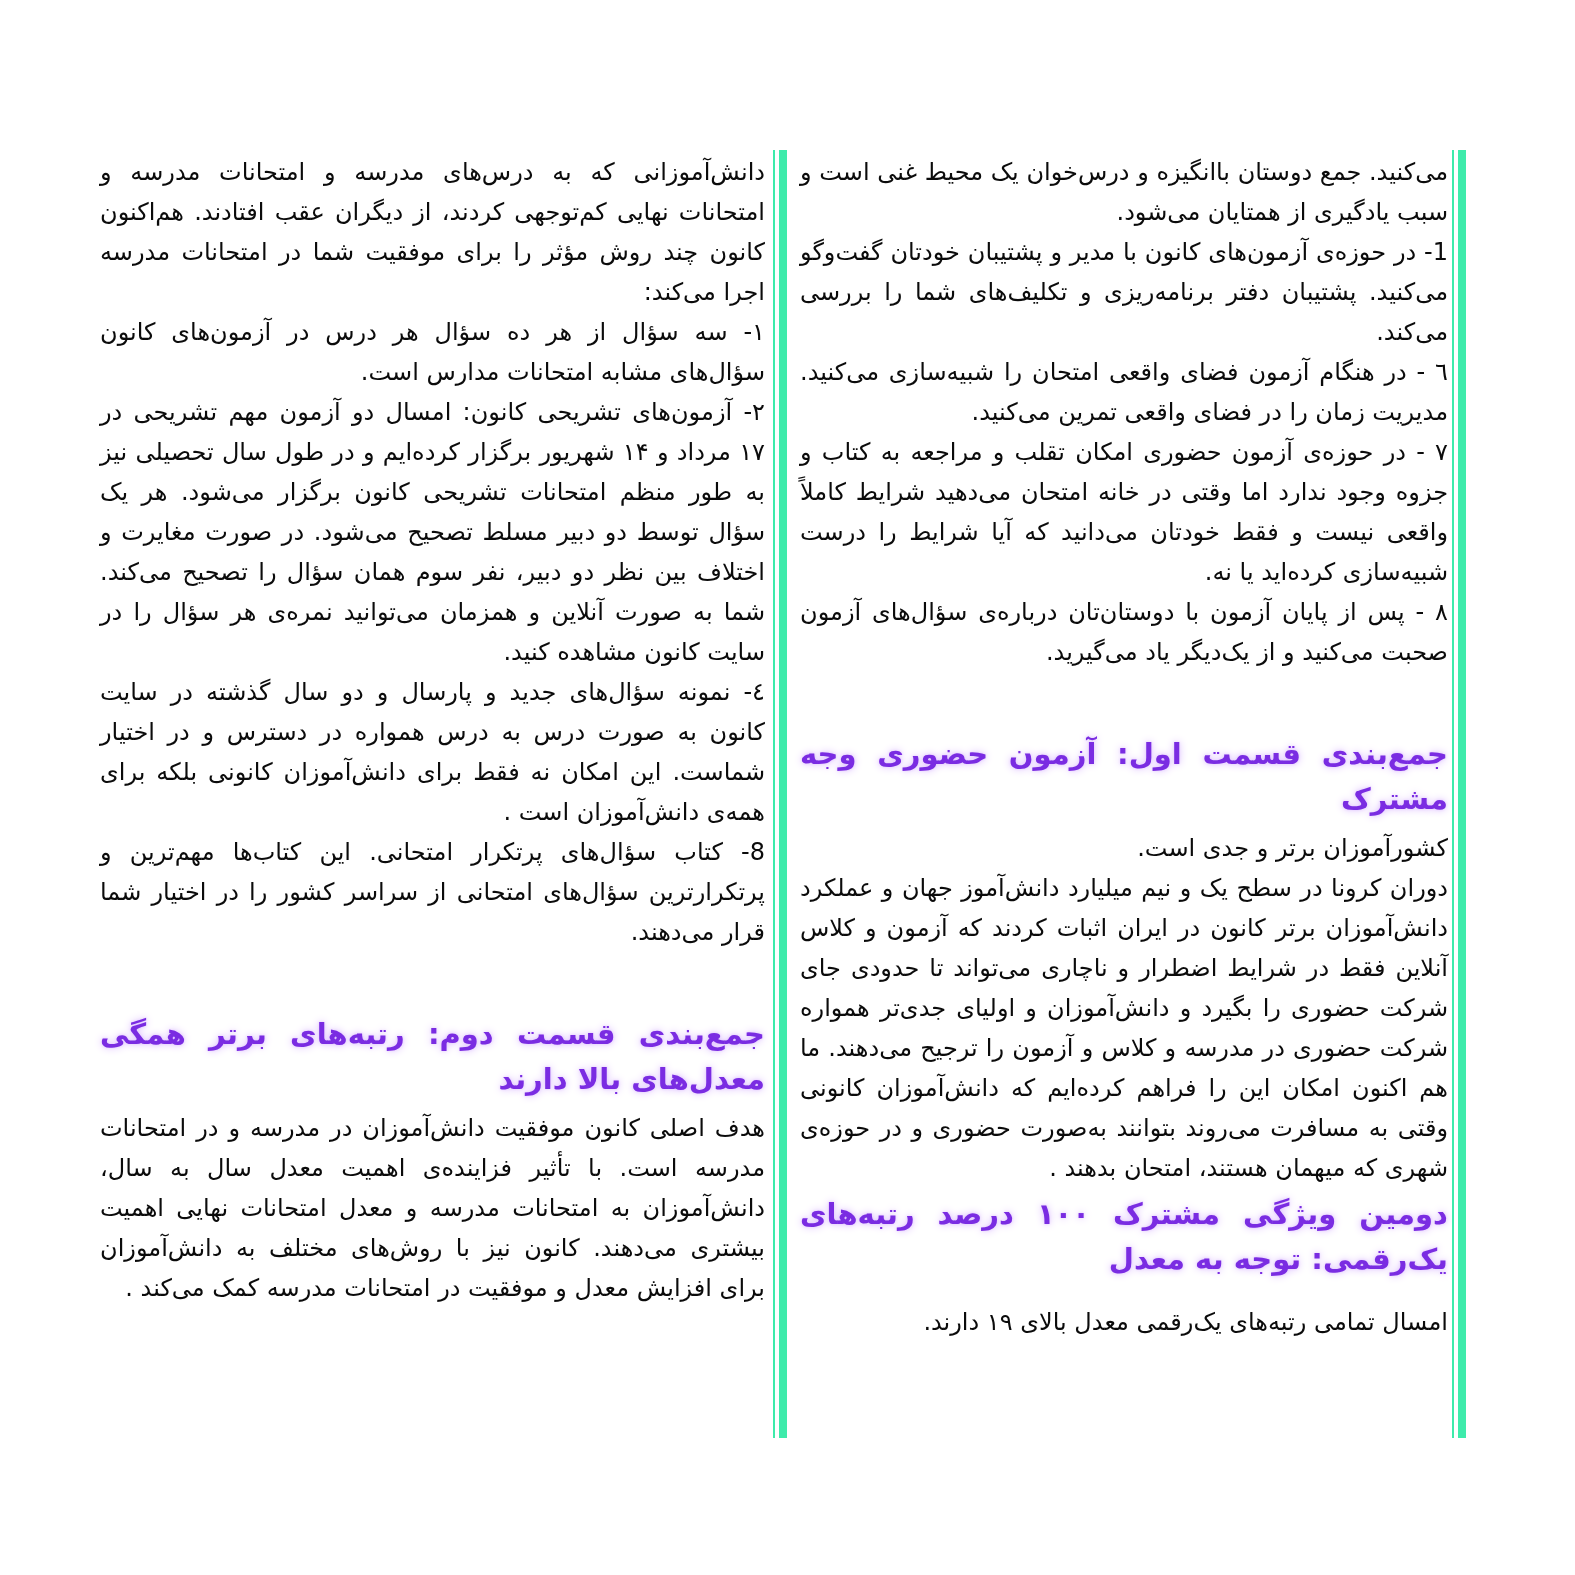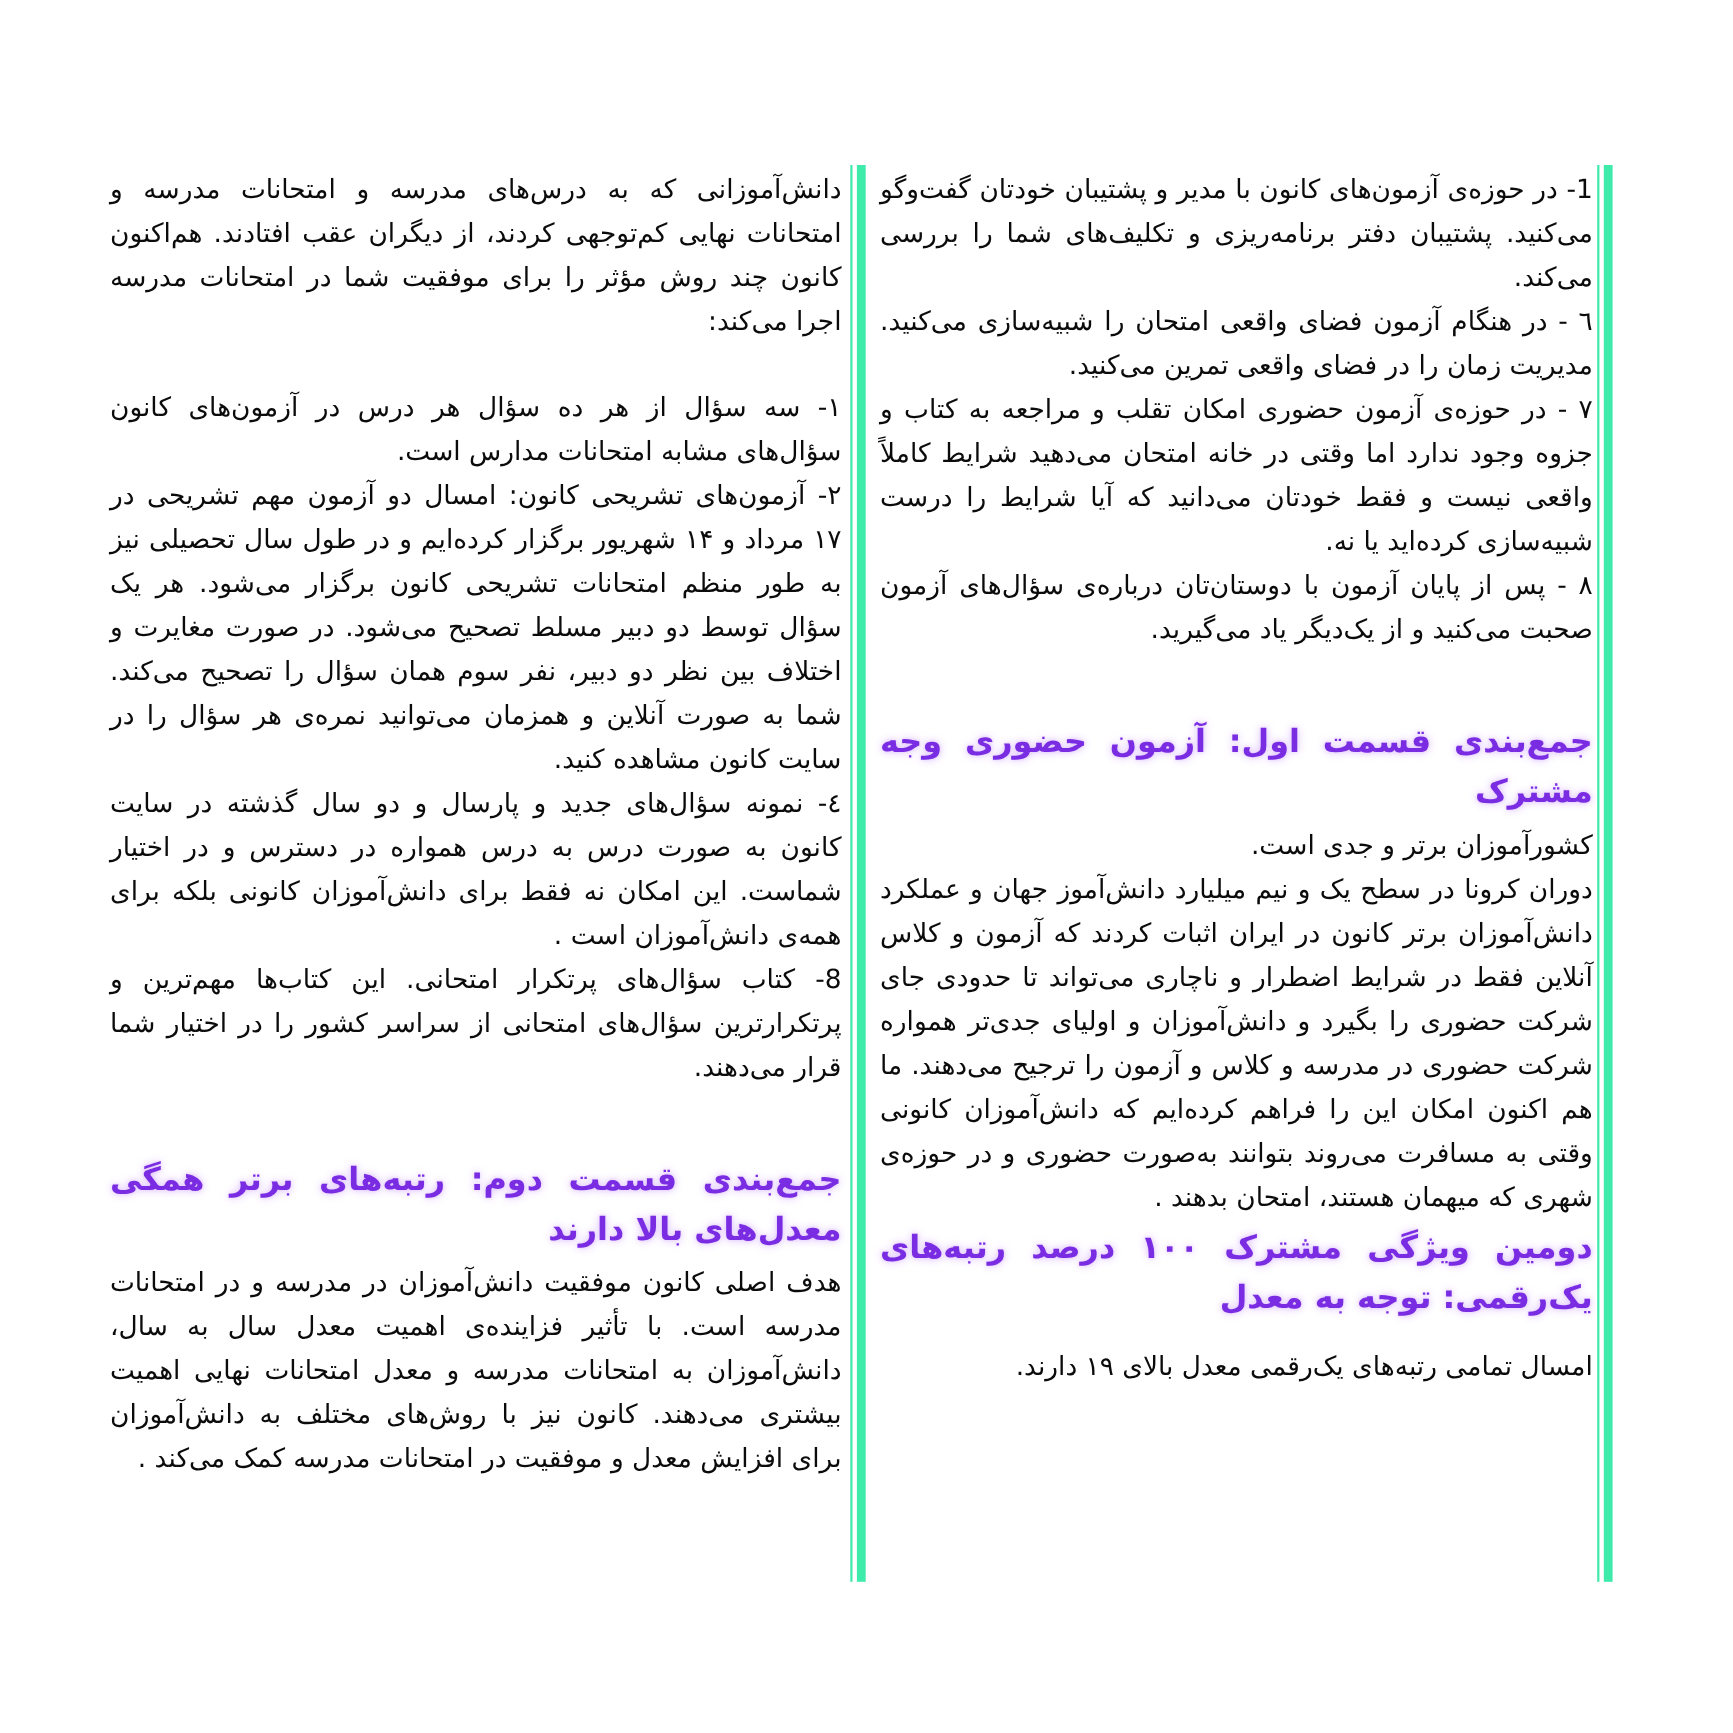--- a/index.html
+++ b/index.html
@@ -21,21 +21,21 @@
     top:152px;
     direction:rtl;
     text-align:justify;
     color:var(--body-color);
     font-size:24px;
     line-height:40px;
   }
   .col-left{left:100px;width:665px;}
   .col-right{left:800px;width:648px;}
   .para{margin:0;}
-  .para-gap-after{margin-bottom:38px;}
+  .para-gap-after{}
   .heading{
     margin:0;
     color:var(--heading-color);
     font-weight:bold;
     font-size:29px;
     line-height:45px;
     text-shadow:0 0 9px #d9b8ff, 0 0 3px #e8d2ff;
   }
   .heading-gap-top{margin-top:60px;}
   .heading-gap-bottom{margin-bottom:6px;}
@@ -58,20 +58,21 @@
   }
   .rule-middle{left:773px;}
   .rule-right{left:1452px;}
 </style>
 </head>
 <body style="background: rgb(255, 255, 255);">
 
 <div class="page">
 
   <div class="col col-right" lang="fa" dir="rtl">
+    <p class="para">می‌کنید. جمع دوستان باانگیزه و درس‌خوان یک محیط غنی است و سبب یادگیری از همتایان می‌شود.</p>
     <p class="para">1- در حوزه‌ی آزمون‌های کانون با مدیر و پشتیبان خودتان گفت‌وگو می‌کنید. پشتیبان دفتر برنامه‌ریزی و تکلیف‌های شما را بررسی می‌کند.</p>
     <p class="para">٦ - در هنگام آزمون فضای واقعی امتحان را شبیه‌سازی می‌کنید. مدیریت زمان را در فضای واقعی تمرین می‌کنید.</p>
     <p class="para">٧ - در حوزه‌ی آزمون حضوری امکان تقلب و مراجعه به کتاب و جزوه وجود ندارد اما وقتی در خانه امتحان می‌دهید شرایط کاملاً واقعی نیست و فقط خودتان می‌دانید که آیا شرایط را درست شبیه‌سازی کرده‌اید یا نه.</p>
     <p class="para">٨ - پس از پایان آزمون با دوستان‌تان درباره‌ی سؤال‌های آزمون صحبت می‌کنید و از یک‌دیگر یاد می‌گیرید.</p>
     <h2 class="heading heading-gap-top heading-gap-bottom">جمع‌بندی قسمت اول: آزمون حضوری وجه مشترک</h2>
     <p class="para">کشور‌آموزان برتر و جدی است.</p>
     <p class="para">دوران کرونا در سطح یک و نیم میلیارد دانش‌آموز جهان و عملکرد دانش‌آموزان برتر کانون در ایران اثبات کردند که آزمون و کلاس آنلاین فقط در شرایط اضطرار و ناچاری می‌تواند تا حدودی جای شرکت حضوری را بگیرد و دانش‌آموزان و اولیای جدی‌تر همواره شرکت حضوری در مدرسه و کلاس و آزمون را ترجیح می‌دهند. ما هم اکنون امکان این را فراهم کرده‌ایم که دانش‌آموزان کانونی وقتی به مسافرت می‌روند بتوانند به‌صورت حضوری و در حوزه‌ی شهری که میهمان هستند، امتحان بدهند .</p>
     <h2 class="heading heading-tight">دومین ویژگی مشترک ۱۰۰ درصد رتبه‌های یک‌رقمی: توجه به معدل</h2>
     <p class="para">امسال تمامی رتبه‌های یک‌رقمی معدل بالای ۱۹ دارند.</p>
   </div>

